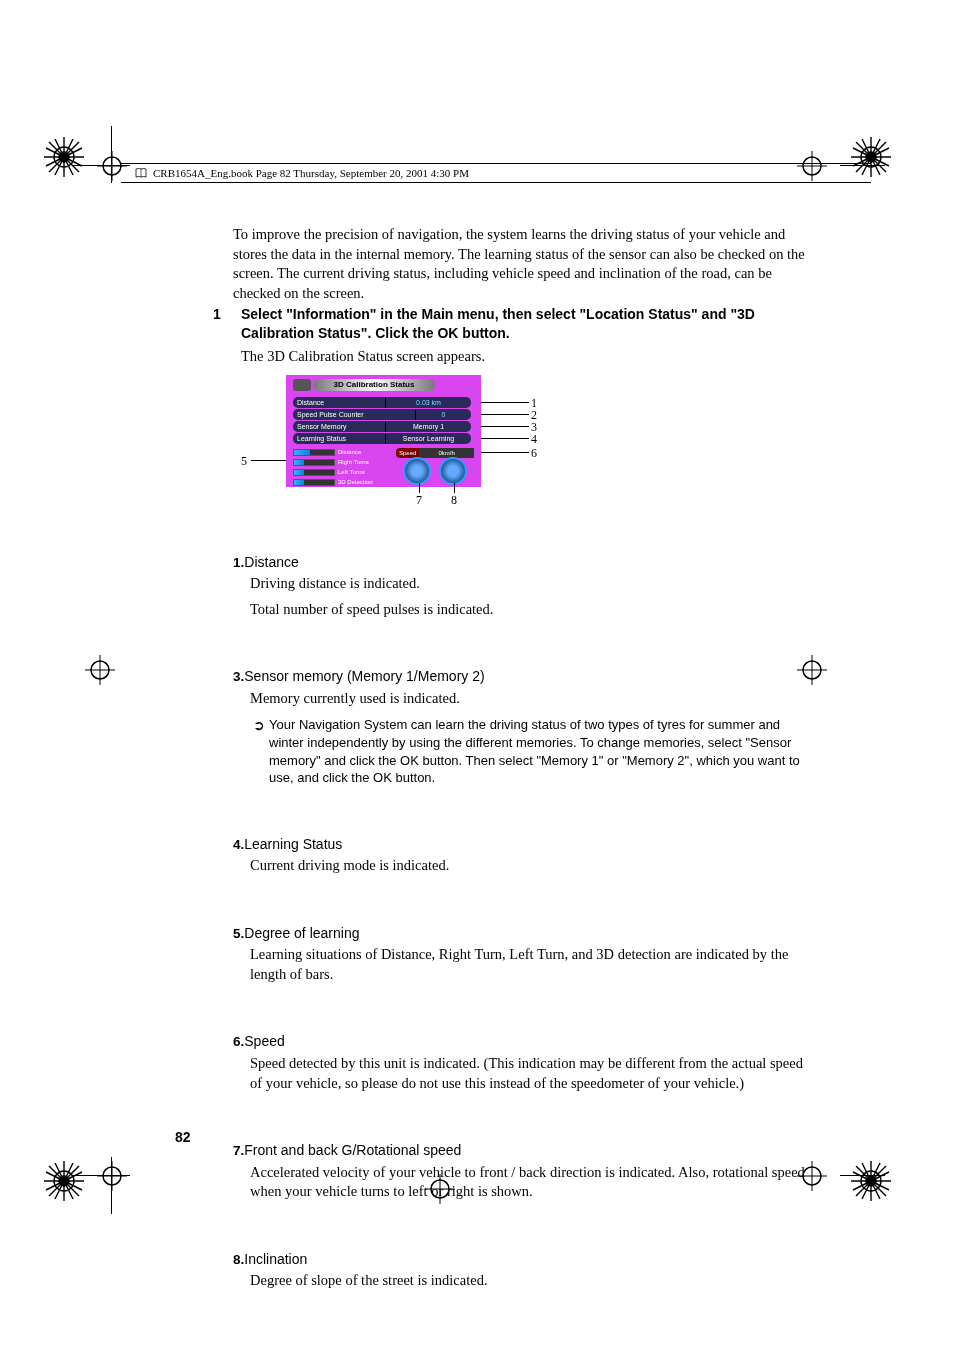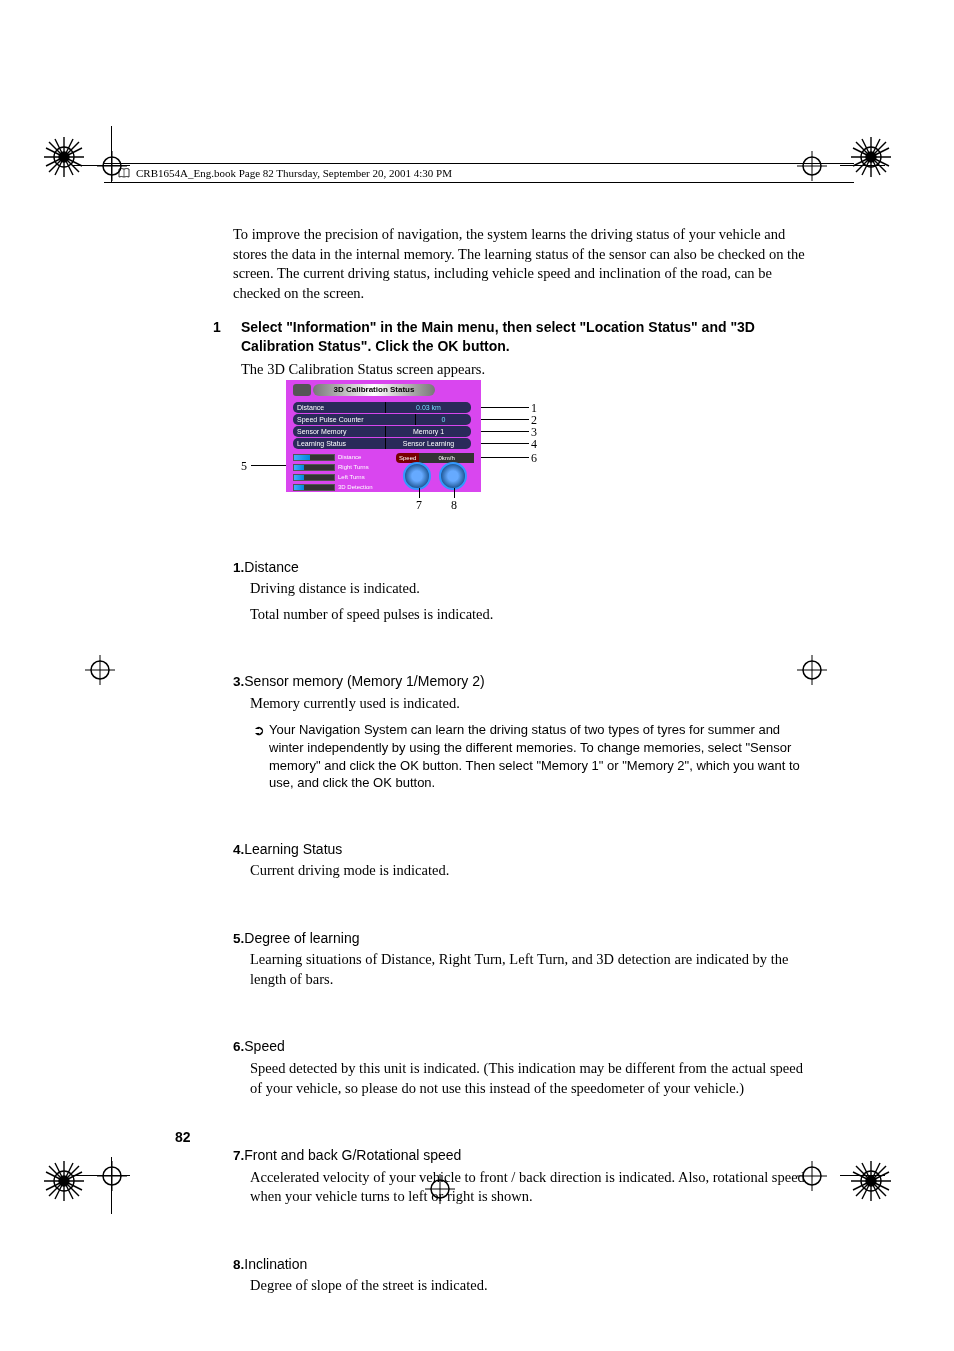--- a/index.html
+++ b/index.html
@@ -30,21 +30,21 @@
     .crop-line {
       position: absolute;
       background: #000;
     }
     .crop-h { height: 1px; }
     .crop-v { width: 1px; }
 
     .header-bar {
       position: absolute;
       top: 163px;
-      left: 104px;
+      left: 121px;
       width: 750px;
       height: 20px;
       border-top: 1px solid #000;
       border-bottom: 1px solid #000;
       display: flex;
       align-items: center;
       padding-left: 14px;
       font-size: 11px;
     }
     .header-bar .book-icon {
@@ -75,41 +75,41 @@
       display: inline-block;
       width: 13px;
       height: 13px;
       background: #000;
       margin-right: 4px;
       position: relative;
       top: 1px;
     }
     .intro-para {
       margin-left: 20px;
-      margin-bottom: 15px;
+      margin-bottom: 2px;
     }
     .step-block {
       display: flex;
       margin-bottom: 4px;
     }
     .step-num {
       font-family: Arial, Helvetica, sans-serif;
       font-weight: bold;
       font-size: 14px;
       width: 28px;
       flex-shrink: 0;
     }
     .step-text {
       font-family: Arial, Helvetica, sans-serif;
       font-weight: bold;
       font-size: 14px;
     }
     .step-followup {
       margin-left: 28px;
-      margin-bottom: 0;
+      margin-bottom: 8px;
     }
     .figure {
       margin-left: 28px;
       margin-bottom: 14px;
       position: relative;
       height: 130px;
     }
     .fig-box {
       position: absolute;
       left: 45px;

